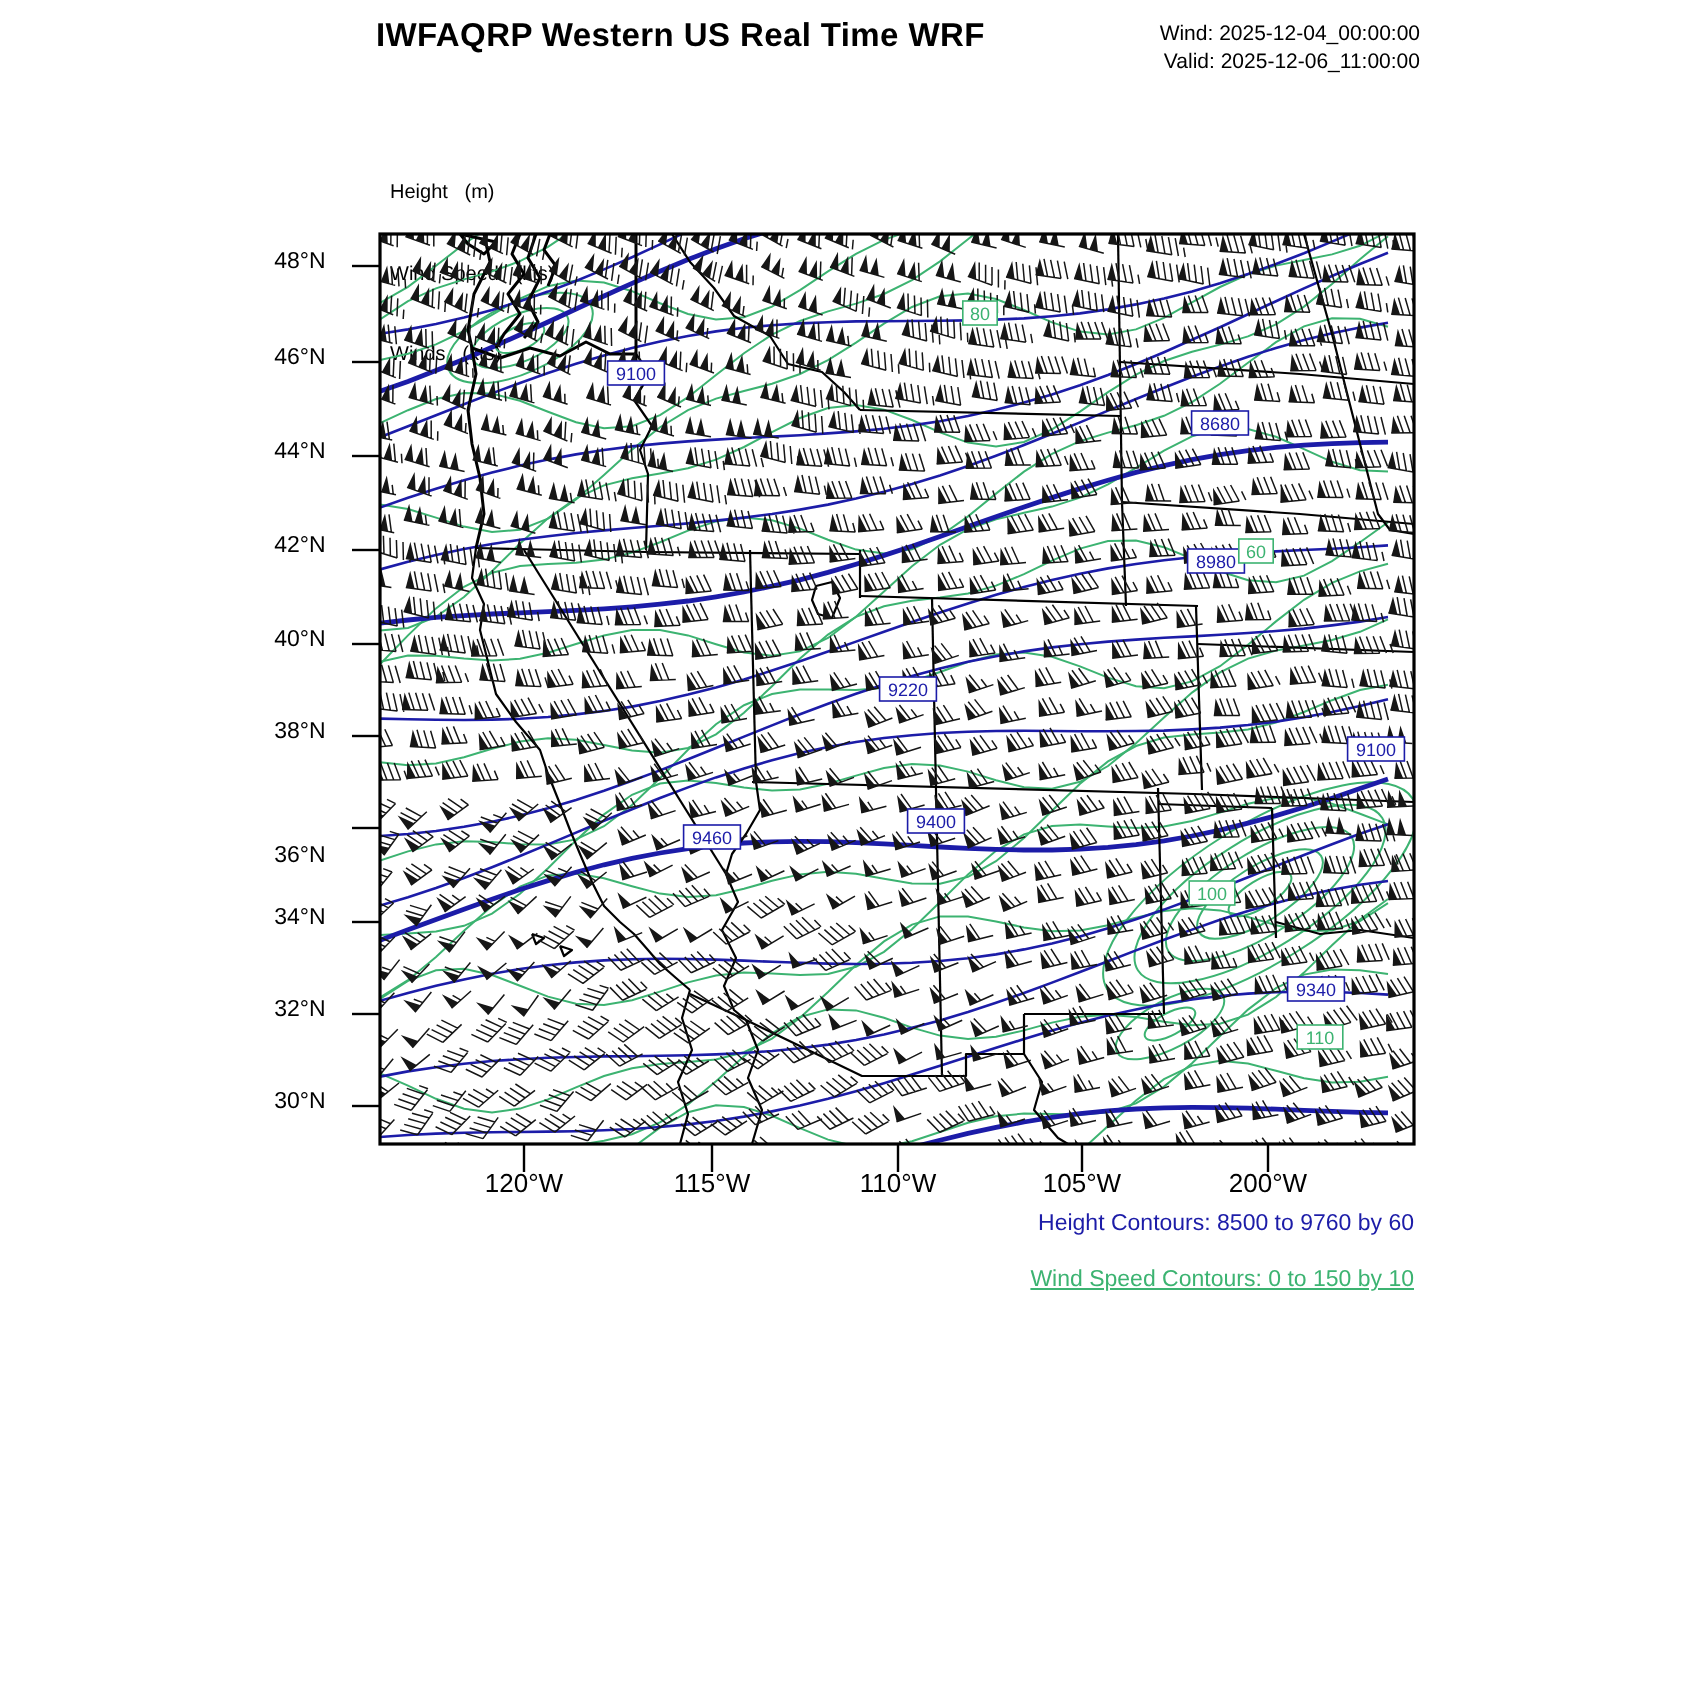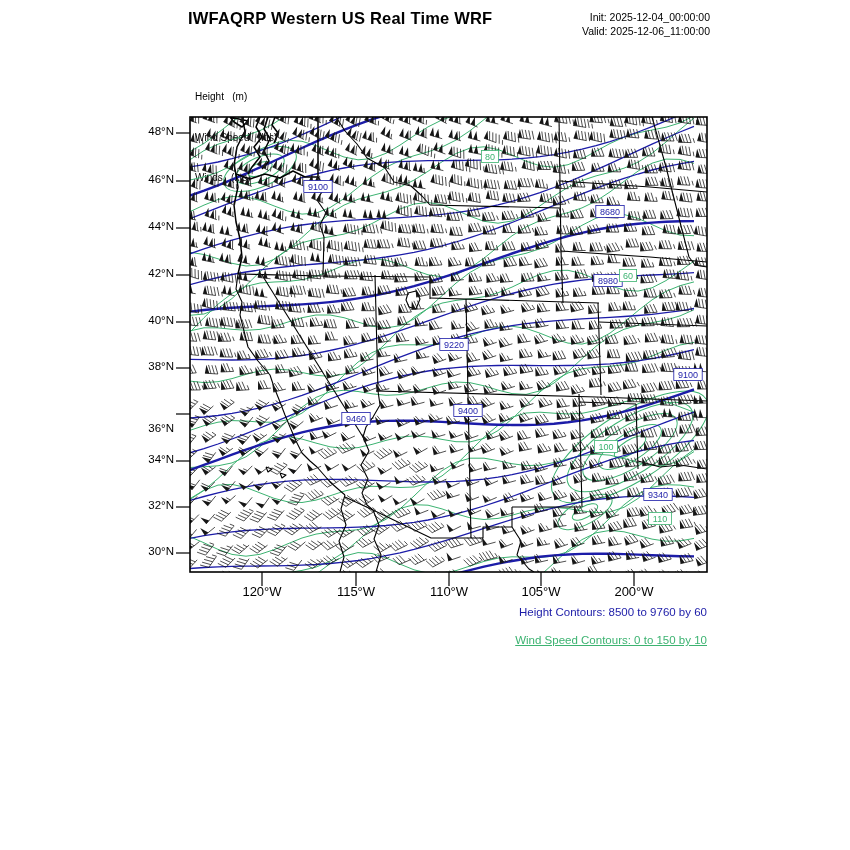--- a/index.html
+++ b/index.html
@@ -2,35 +2,35 @@
 <html><head>
 <meta charset="utf-8">
 <style>
   html,body{margin:0;padding:0;background:#fff;}
   .page{position:relative;width:850px;height:664px;background:#fff;overflow:hidden;
         font-family:"Liberation Sans", sans-serif;color:#000;}
   .plot-title{position:absolute;left:188px;top:9px;font-size:16.5px;font-weight:bold;letter-spacing:.2px;}
   .stamp{position:absolute;right:140px;top:11px;text-align:right;font-size:10.5px;line-height:13.5px;}
   .stamp b{font-weight:normal;}
   .legend{position:absolute;left:195px;top:63px;font-size:10px;line-height:13.5px;white-space:pre;}
-  .ylab{position:absolute;left:126px;width:48px;text-align:right;font-size:11.5px;}
+  .ylab{position:absolute;left:126px;width:48px;text-align:center;font-size:11.5px;}
   .xlab{position:absolute;top:584px;width:64px;text-align:center;font-size:13px;}
   .note{position:absolute;right:143px;text-align:right;font-size:11.5px;}
   .footer{position:absolute;left:191px;top:807px;font-size:10px;line-height:13.5px;}
   #map-svg{position:absolute;left:190px;top:117px;overflow:visible;}
 </style>
 </head>
 <body>
 
 <div class="page">
 
   <div class="plot-title">IWFAQRP Western US Real Time WRF</div>
 
   <div class="stamp">
-    <div><span>Init:</span> <b>2025-12-04_00:00:00</b></div>
+    <div><span>Wind:</span> <b>2025-12-04_00:00:00</b></div>
     <div><span>Valid:</span> <span>2025-12-06_11:00:00</span></div>
   </div>
 
   <div class="legend">
     <div>Height   (m)</div>
     <div>Wind Speed   (kts)</div>
     <div>Winds   (kts)</div>
   </div>
 
   <svg id="map-svg" width="517" height="455" viewBox="0 0 517 455">

